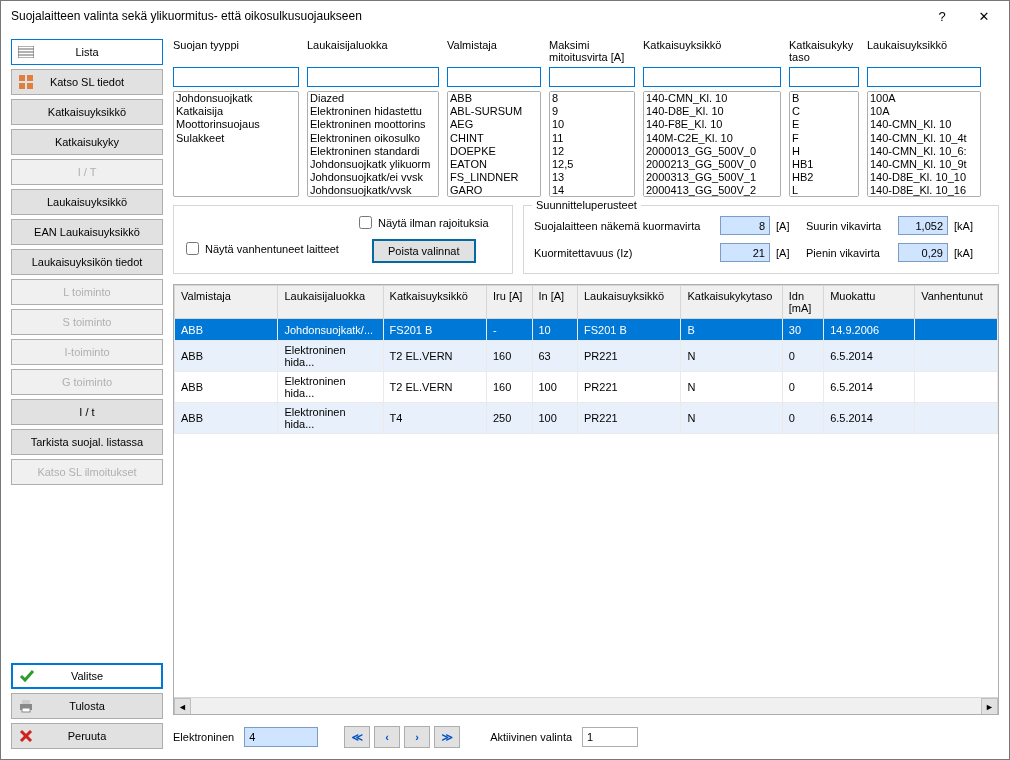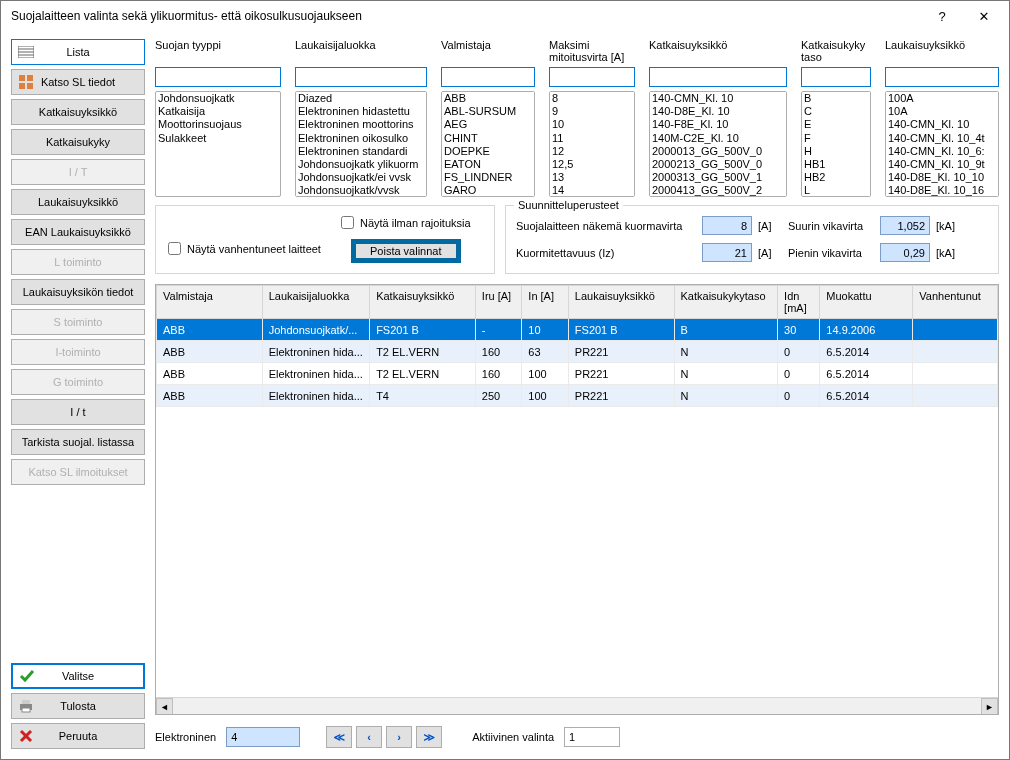--- a/index.html
+++ b/index.html
@@ -13,33 +13,33 @@
 
 .sidebar { width: 152px; display: flex; flex-direction: column; gap: 4px; }
 .sbtn { height: 26px; border: 1px solid #adadad; background: #e1e1e1; display: flex; align-items: center; justify-content: center; cursor: pointer; position: relative; }
 .sbtn.selected { border: 1px solid #0078d7; background: #fff; }
 .sbtn.valitse { border: 2px solid #0078d7; background: #fff; }
 .sbtn:disabled, .sbtn.disabled { color: #b0b0b0; background: #f0f0f0; }
 .sbtn .ic { position: absolute; left: 6px; width: 16px; height: 16px; display: flex; align-items: center; justify-content: center; }
 
 .main { flex: 1; display: flex; flex-direction: column; }
 
-.filters { display: flex; gap: 14px; }
+.filters { display: flex; gap: 8px; }
 .fcol { display: flex; flex-direction: column; }
 .fcol .flabel { height: 28px; font-size: 11px; padding-bottom: 2px; }
 .fcol input.fsearch { height: 20px; border: 1px solid #0078d7; background: #fff; padding: 0 4px; margin-bottom: 4px; }
 .fcol select.flist { border: 1px solid #adadad; font-size: 11px; overflow-y: scroll; }
 .fcol select.flist option { padding: 0 2px; }
 
 .midrow { display: flex; gap: 10px; margin-top: 8px; }
 .optbox { border: 1px solid #d6d6d6; padding: 10px 12px; display: flex; align-items: center; gap: 20px; }
 .optbox .ck { display: flex; align-items: center; gap: 6px; }
 .optbox input[type=checkbox] { width: 13px; height: 13px; }
 .optbox .col { display: flex; flex-direction: column; gap: 10px; align-items: center; }
-.optbox button { height: 24px; padding: 0 14px; border: 5px solid #0369a1; background: #e1e1e1; cursor: pointer; }
+.optbox button { height: 24px; padding: 0 14px; border: 2px solid #0369a1; background: #e1e1e1; cursor: pointer; }
 
 .designbox { border: 1px solid #d6d6d6; padding: 6px 10px 10px 10px; flex: 1; position: relative; }
 .designbox .legend { position: absolute; top: -7px; left: 8px; background: #fff; padding: 0 4px; font-size: 11px; }
 .designbox .rows { display: flex; flex-direction: column; gap: 8px; margin-top: 4px; }
 .designbox .r { display: flex; align-items: center; gap: 6px; }
 .designbox .lbl { width: 180px; }
 .designbox .val { width: 50px; height: 19px; border: 1px solid #7a9cc6; background: #cfe4ff; text-align: right; padding: 0 4px; }
 .designbox .u { width: 24px; }
 .designbox .lbl2 { width: 86px; margin-left: 0; }
 .designbox .val2 { width: 50px; height: 19px; border: 1px solid #7a9cc6; background: #cfe4ff; text-align: right; padding: 0 4px; }
@@ -106,25 +106,25 @@
       </div>
       <div class="sbtn disabled">
         <span>I / T</span>
       </div>
       <div class="sbtn">
         <span>Laukaisuyksikkö</span>
       </div>
       <div class="sbtn">
         <span>EAN Laukaisuyksikkö</span>
       </div>
+      <div class="sbtn">
+        <span>Laukaisuyksikön tiedot</span>
+      </div>
       <div class="sbtn disabled">
         <span>L toiminto</span>
-      </div>
-      <div class="sbtn">
-        <span>Laukaisuyksikön tiedot</span>
       </div>
       <div class="sbtn disabled">
         <span>S toiminto</span>
       </div>
       <div class="sbtn disabled">
         <span>I-toiminto</span>
       </div>
       <div class="sbtn disabled">
         <span>G toiminto</span>
       </div>

